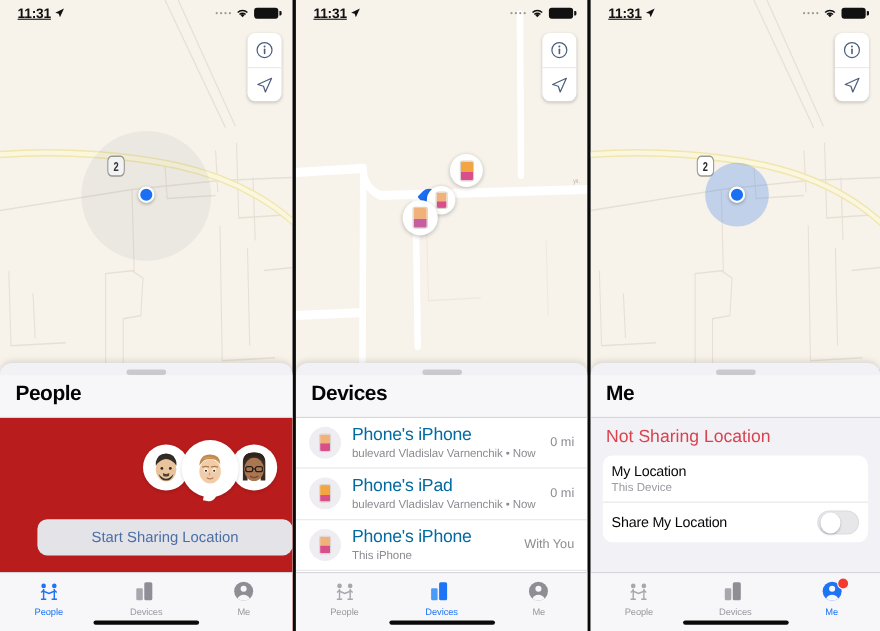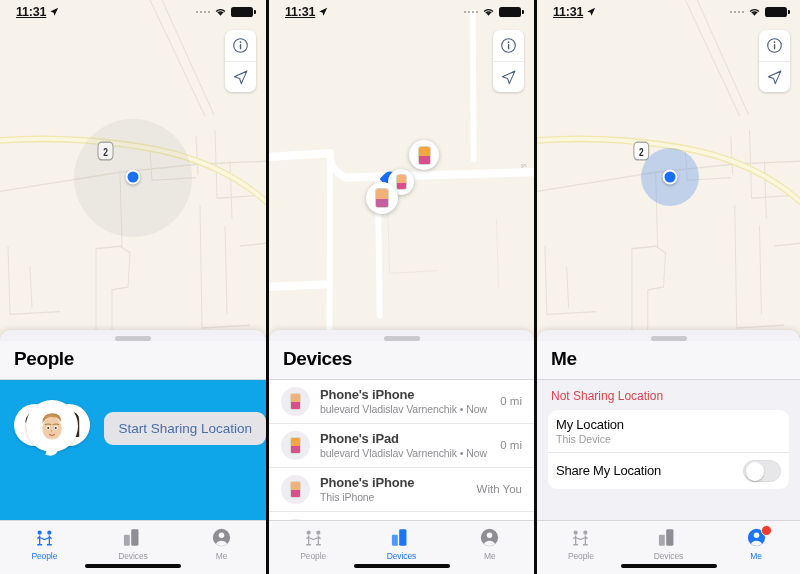--- a/index.html
+++ b/index.html
@@ -118,22 +118,22 @@
   .sheet-title {
     font-size: 19px; font-weight: bold; color: #040404;
     padding: 7px 14px 9px;
     letter-spacing: -0.4px;
     border-bottom: 0.5px solid #d6d5da;
     background: #f7f6f9;
   }
   .sheet-body { flex: 1; overflow: hidden; }
 
   
-  .people-body { background: #0ea5e9; display: flex; flex-direction: row;
-                 align-items: flex-start; justify-content: flex-start; padding-top: 16px; }
+  .people-body { background: #b91c1c; display: flex; flex-direction: column;
+                 align-items: flex-end; justify-content: flex-start; padding-top: 16px; }
   .memoji-row { position: relative; height: 60px; width: 150px; }
   .bubble {
     position: absolute; top: 6px;
     width: 46px; height: 46px; border-radius: 50%;
     background: #fff; box-shadow: 0 1px 3px rgba(0,0,0,0.16);
     display: flex; align-items: center; justify-content: center;
     overflow: visible;
   }
   .bubble:after {
     content:""; position:absolute; bottom:-4px; left: 50%;
@@ -167,28 +167,28 @@
     background: #efedf1; margin-right: 10px;
     display: flex; align-items: center; justify-content: center;
     flex: 0 0 auto;
   }
   .dev-icon .devscreen { width: 11px; height: 17px; border-radius: 2px;
     overflow: hidden; position: relative; border: 1px solid #ddd7d2; }
   .dev-icon .devscreen .topc { position: absolute; inset: 0 0 45% 0; }
   .dev-icon .devscreen .botc { position: absolute; inset: 55% 0 0 0; background: #d94f8c; }
   .dev-icon .blackphone { width: 11px; height: 18px; border-radius: 2.5px; background: #1d1d1f; }
   .dev-texts { flex: 1; min-width: 0; }
-  .dev-name { font-size: 13px; font-weight: bold; color: #404040; letter-spacing: -0.2px; }
+  .dev-name { font-size: 16px; font-weight: normal; color: #0369a1; letter-spacing: -0.2px; }
   .dev-sub { font-size: 10.5px; color: #8c8c92; margin-top: 1.5px; letter-spacing: -0.1px;
              white-space: nowrap; overflow: hidden; text-overflow: ellipsis; }
   .dev-meta { font-size: 11.5px; color: #8c8c92; margin-left: 8px; flex: 0 0 auto; }
 
   
   .me-body { background: #f2f1f6; padding: 0 11px; }
-  .me-status { font-size: 12px; color: #d9434e; padding: 9px 3px 7px; }
+  .me-status { font-size: 16px; color: #d9434e; padding: 9px 3px 7px; }
   .card { background: #fff; border-radius: 9px; overflow: hidden; }
   .card + .card { margin-top: 14px; }
   .card-row {
     display: flex; align-items: center; justify-content: space-between;
     padding: 7px 8px; min-height: 36px;
   }
   .card-row + .card-row { border-top: 0.5px solid #e6e5ea; }
   .row-label { font-size: 13px; color: #070707; letter-spacing: -0.2px; }
   .row-sub { font-size: 10.5px; color: #9b9ba1; margin-top: 1px; }
   .toggle {

